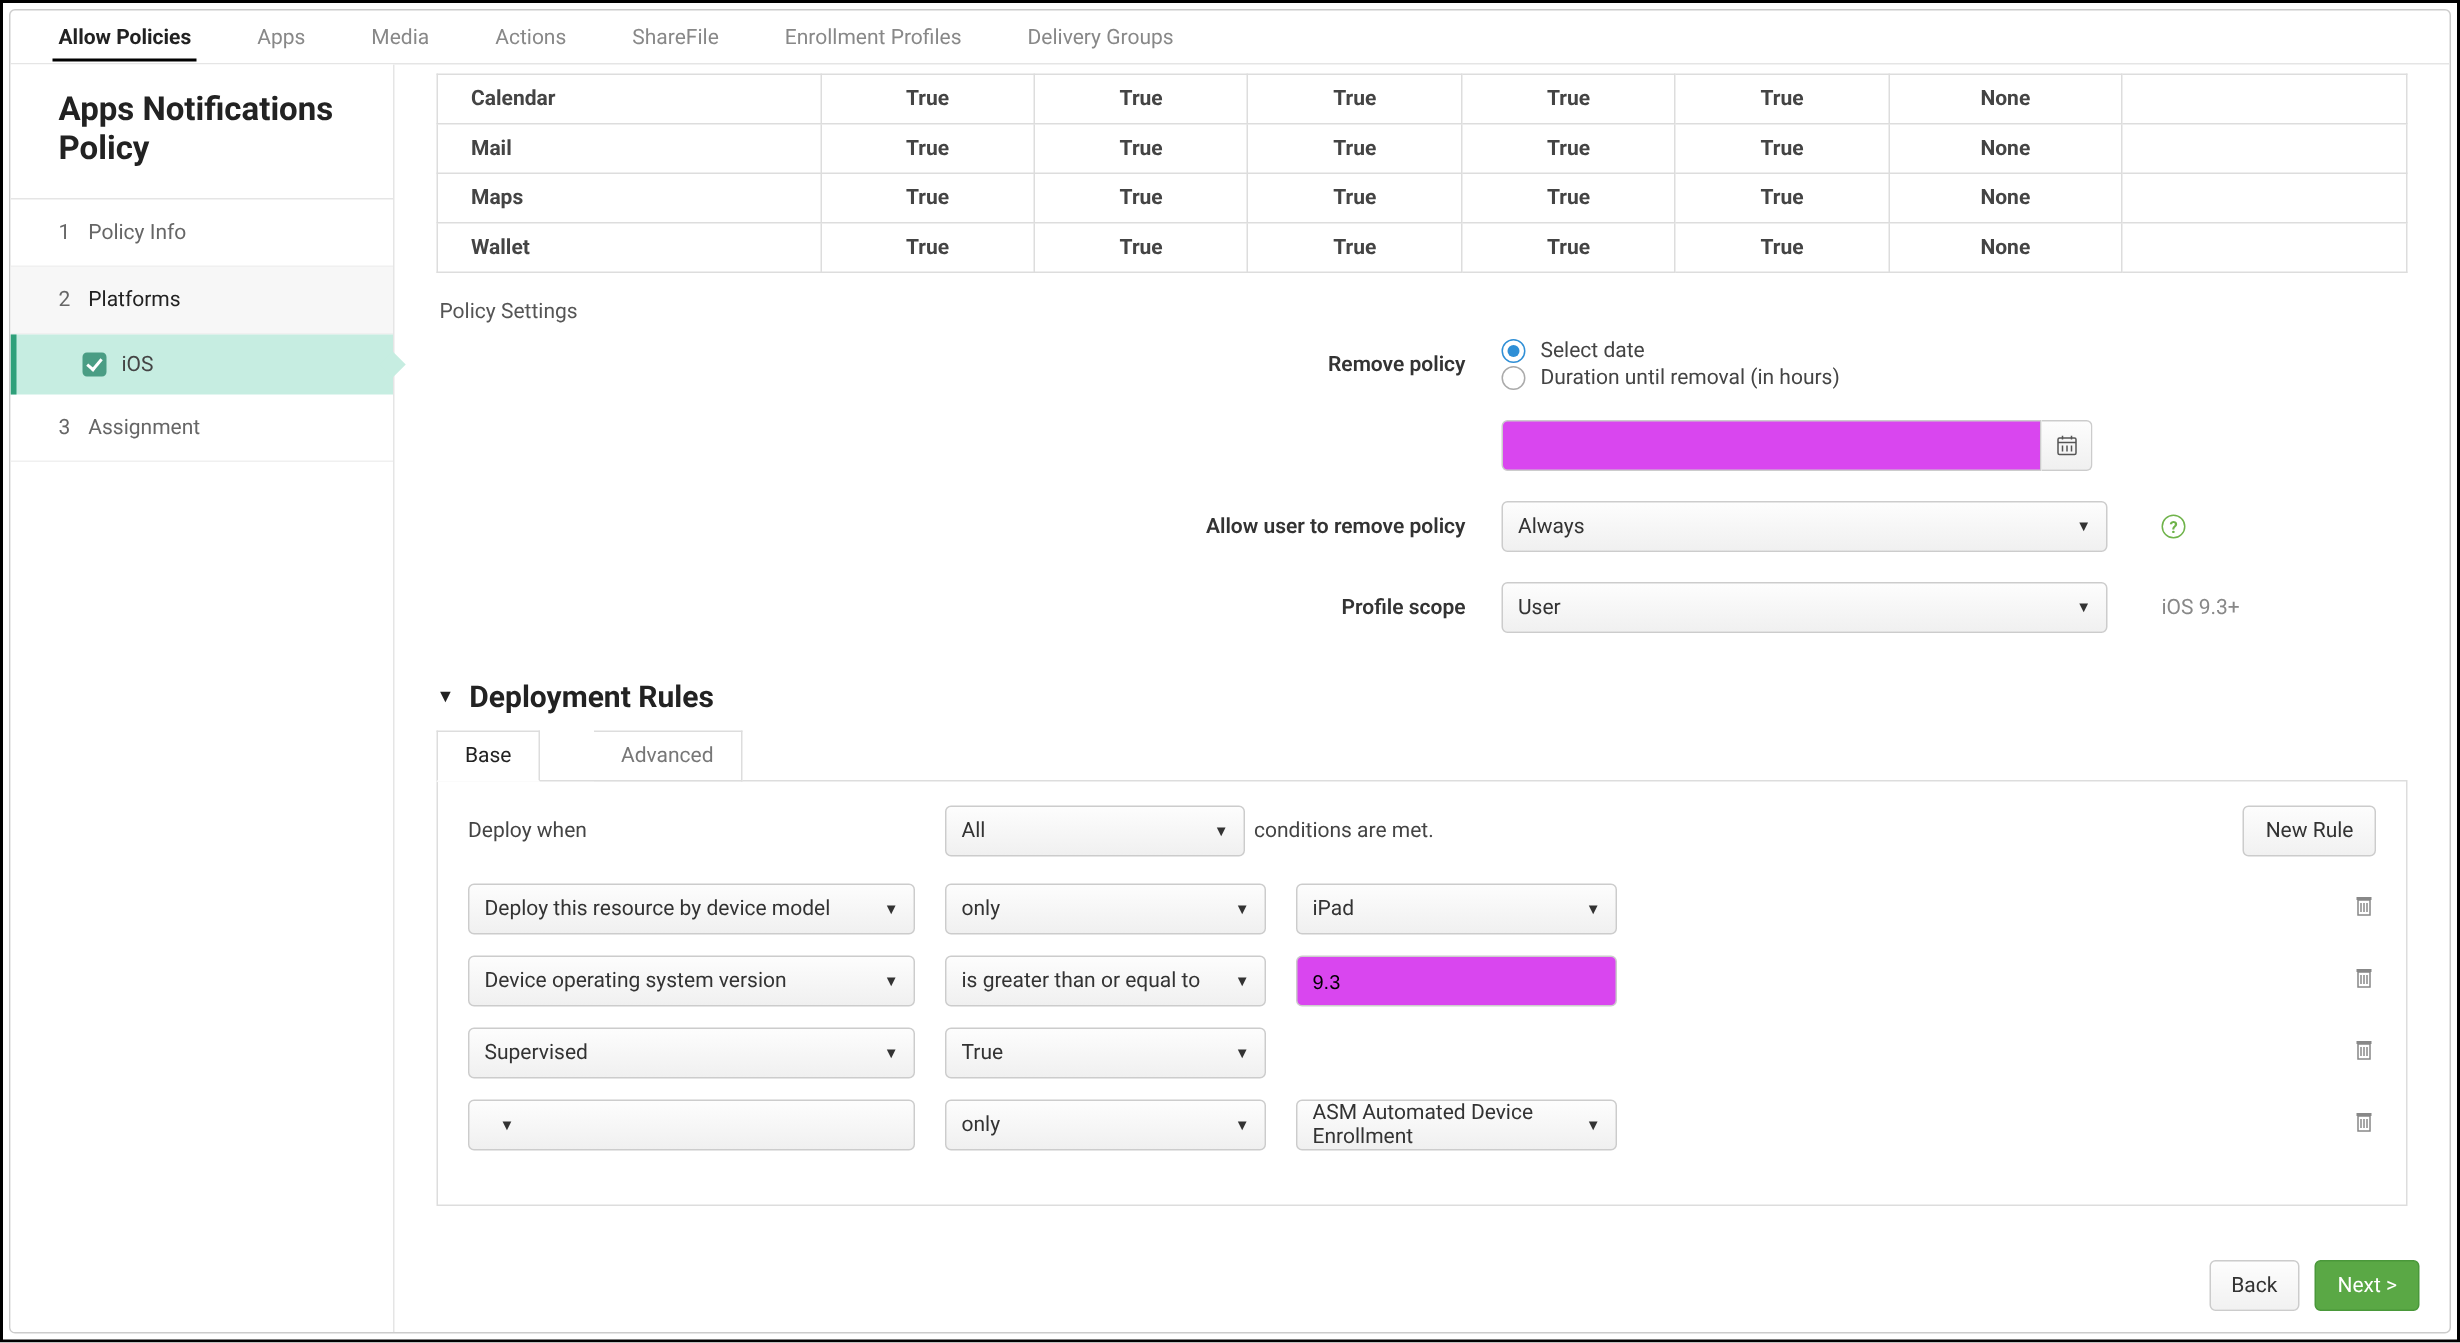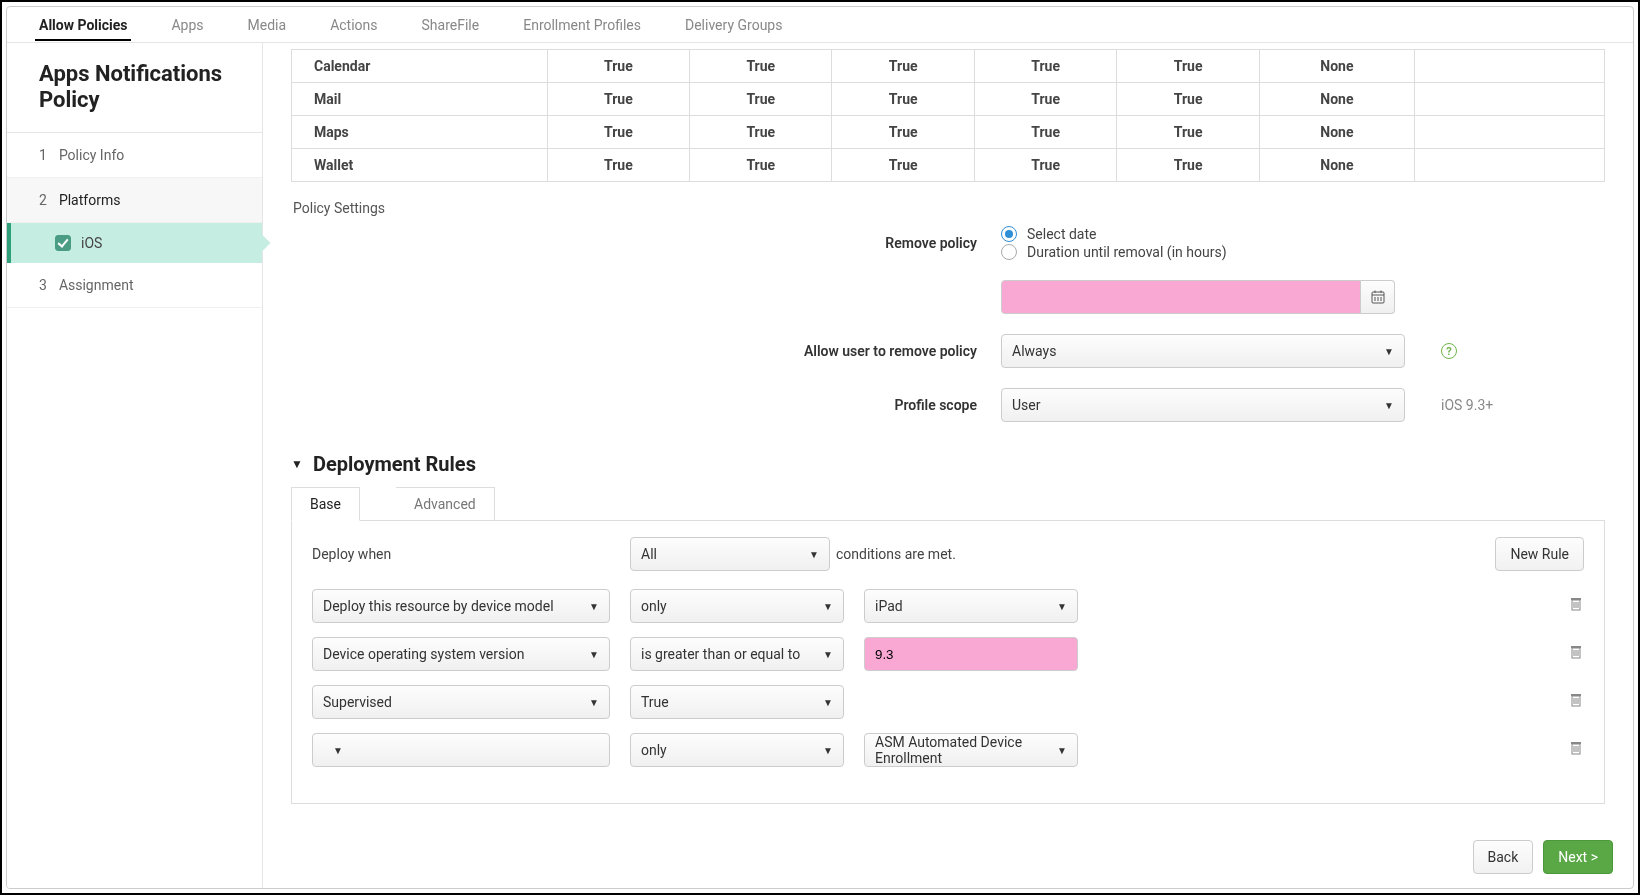--- a/index.html
+++ b/index.html
@@ -43,21 +43,21 @@
   .form-ctrl { display:flex; align-items:center; gap:14px; }
   .radio-col { display:flex; flex-direction:column; gap:2px;}
   .radio-opt { display:flex; align-items:center; gap:10px; color:#444; }
   .radio-dot { width:16px; height:16px; border-radius:50%; border:1px solid #aaa; position:relative; background:#fff;}
   .radio-dot.checked { border-color:#2f8fd6; }
   .radio-dot.checked::after { content:""; position:absolute; inset:3px; border-radius:50%; background:#2f8fd6; }
 
   .select { display:inline-flex; align-items:center; justify-content:space-between; background: linear-gradient(#fdfdfd,#f0f0f0); border:1px solid #ccc; border-radius:4px; padding:0 10px; height:34px; min-width:200px; cursor:pointer; }
   .select .caret { margin-left:10px; font-size:10px; color:#333; }
   .select.wide { width: 404px; }
-  .textin { border:1px solid #ccc; border-radius:4px; height:34px; padding:0 10px; background:#f9a8d4; width:360px; }
+  .textin { border:1px solid #ccc; border-radius:4px; height:34px; padding:0 10px; background:#d946ef; width:360px; }
   .cal-wrap { display:flex; }
   .cal-btn { width:34px; height:34px; border:1px solid #ccc; border-left:none; border-radius:0 4px 4px 0; background:linear-gradient(#fdfdfd,#f0f0f0); display:flex; align-items:center; justify-content:center; cursor:pointer; }
   .cal-wrap .textin { border-radius:4px 0 0 4px; }
   .hint { color:#888; margin-left:22px; }
   .help-ic { width:16px; height:16px; border:1.5px solid #6fb34a; border-radius:50%; color:#6fb34a; font-size:11px; display:flex; align-items:center; justify-content:center; margin-left:22px; font-weight:700; }
 
   .dr-header { display:flex; align-items:center; gap:10px; margin-top:30px; font-size:20px; font-weight:700; color:#222; cursor:pointer;}
   .dr-caret { font-size:12px; }
 
   .tabs { display:flex; margin-top:10px;gap:36px; }

